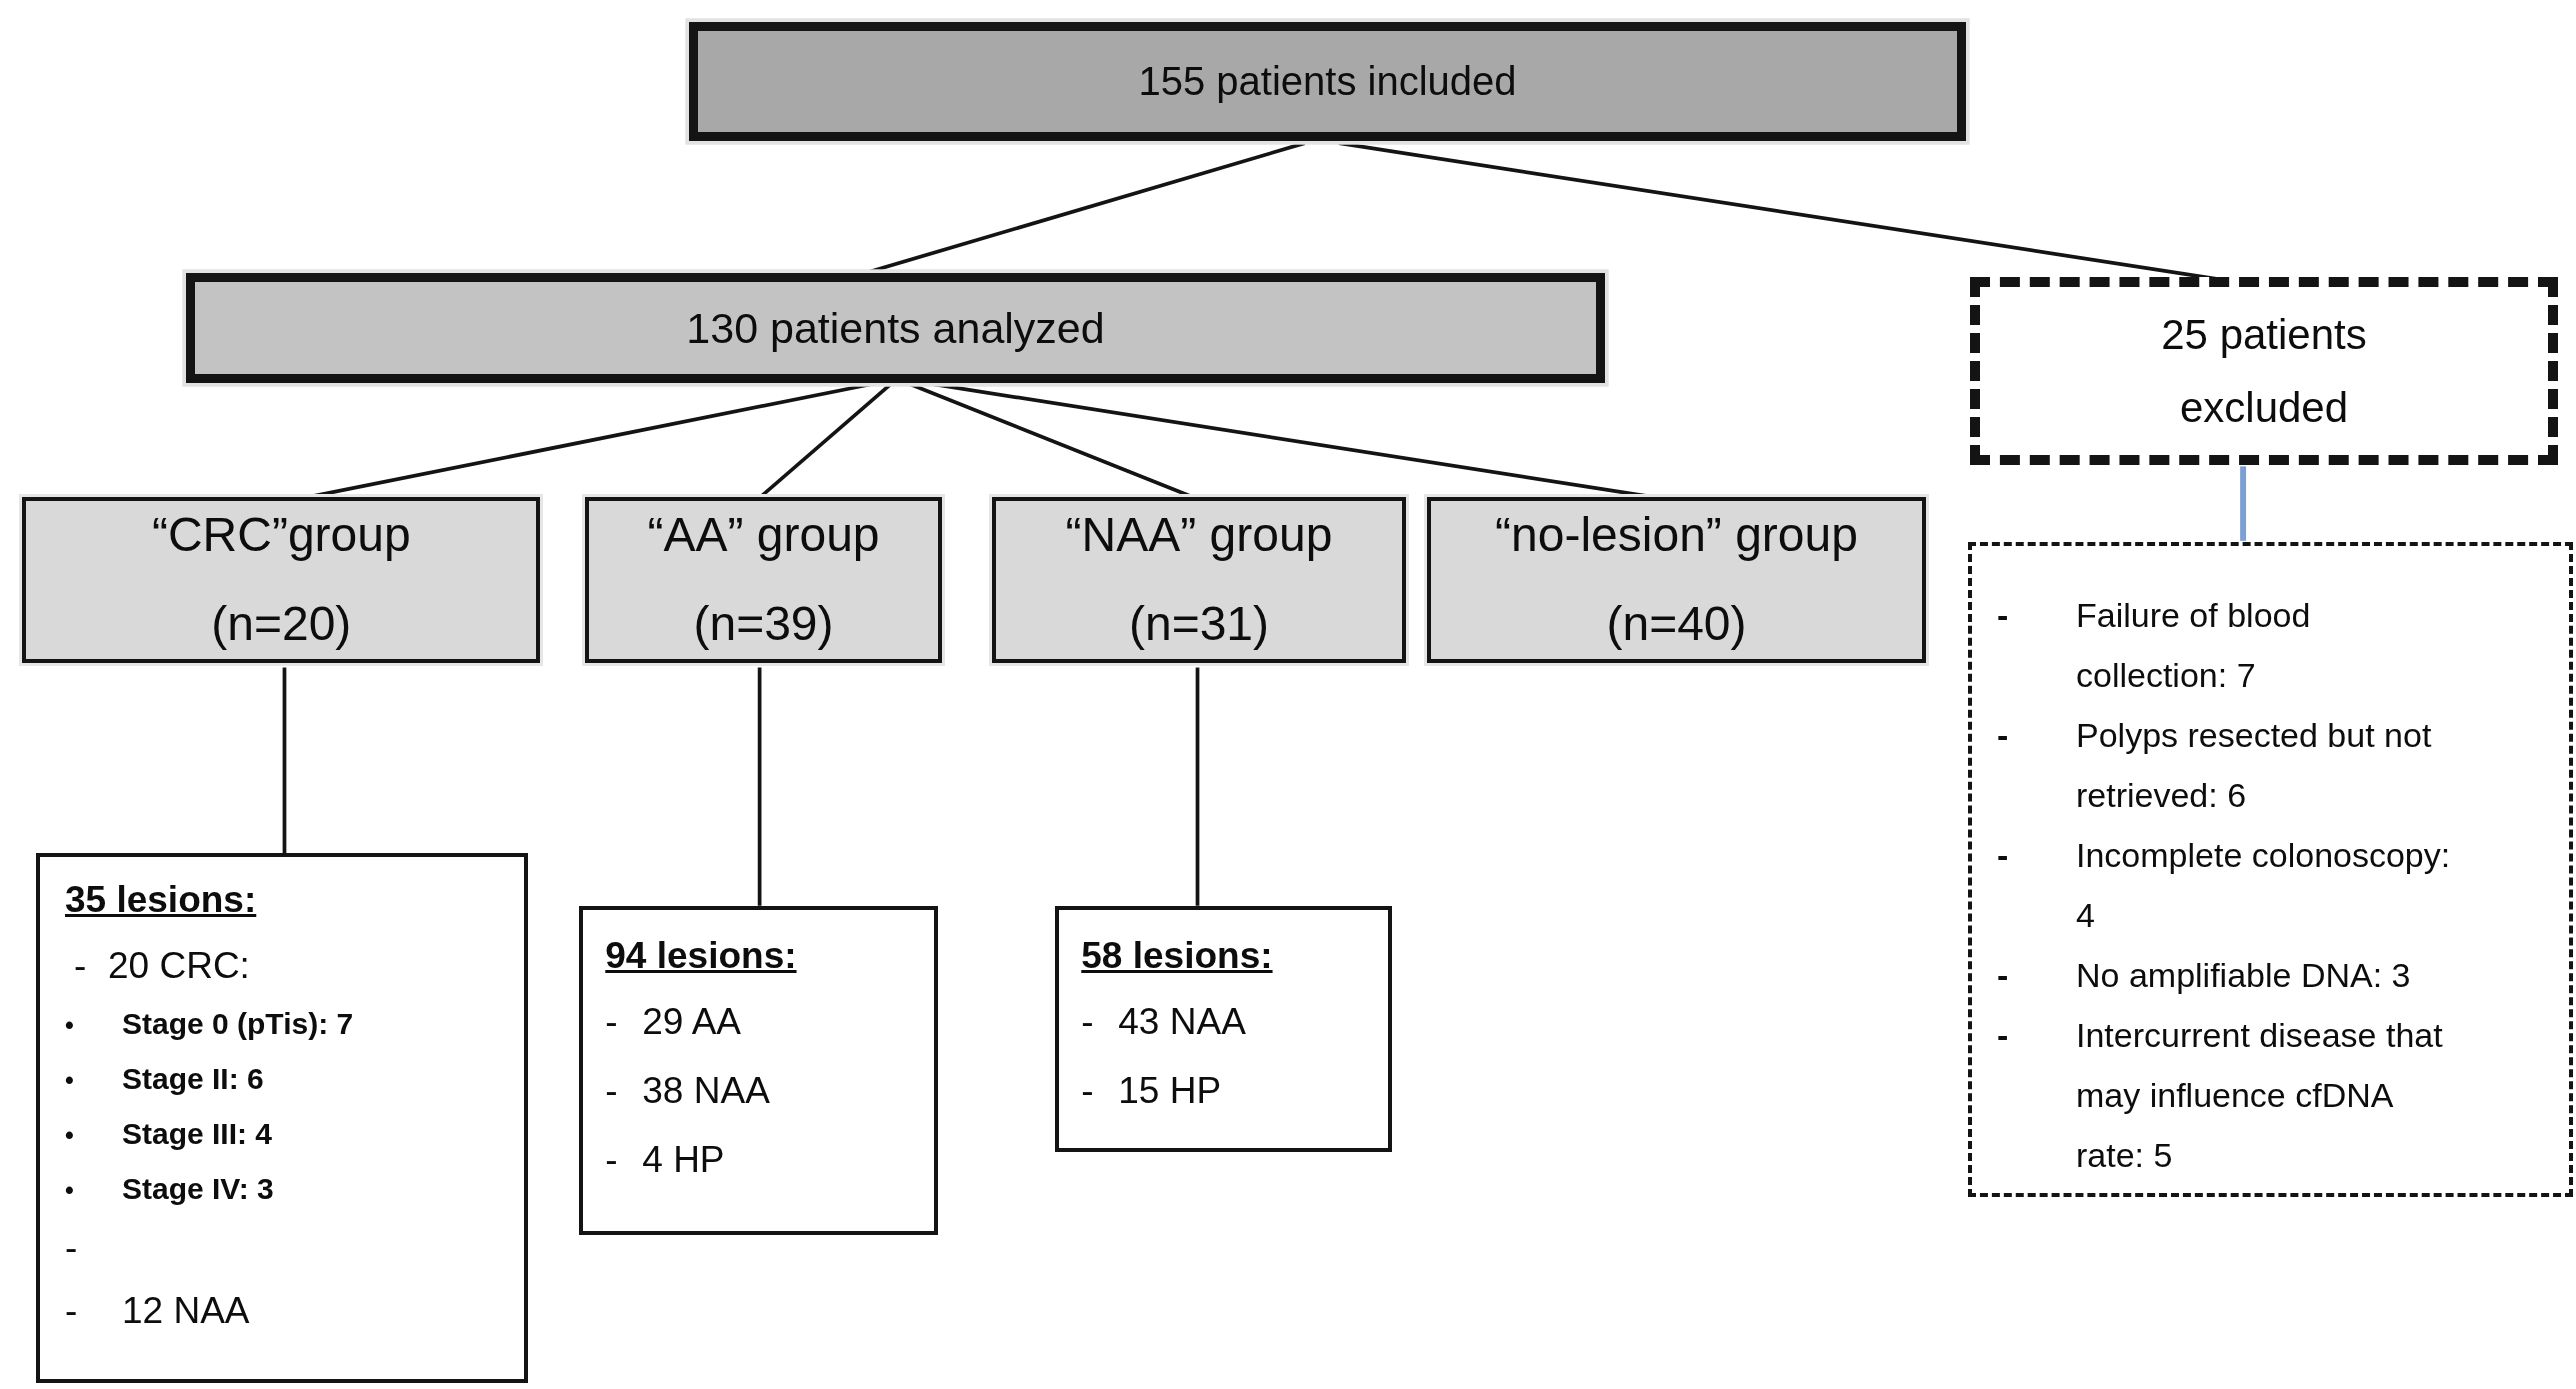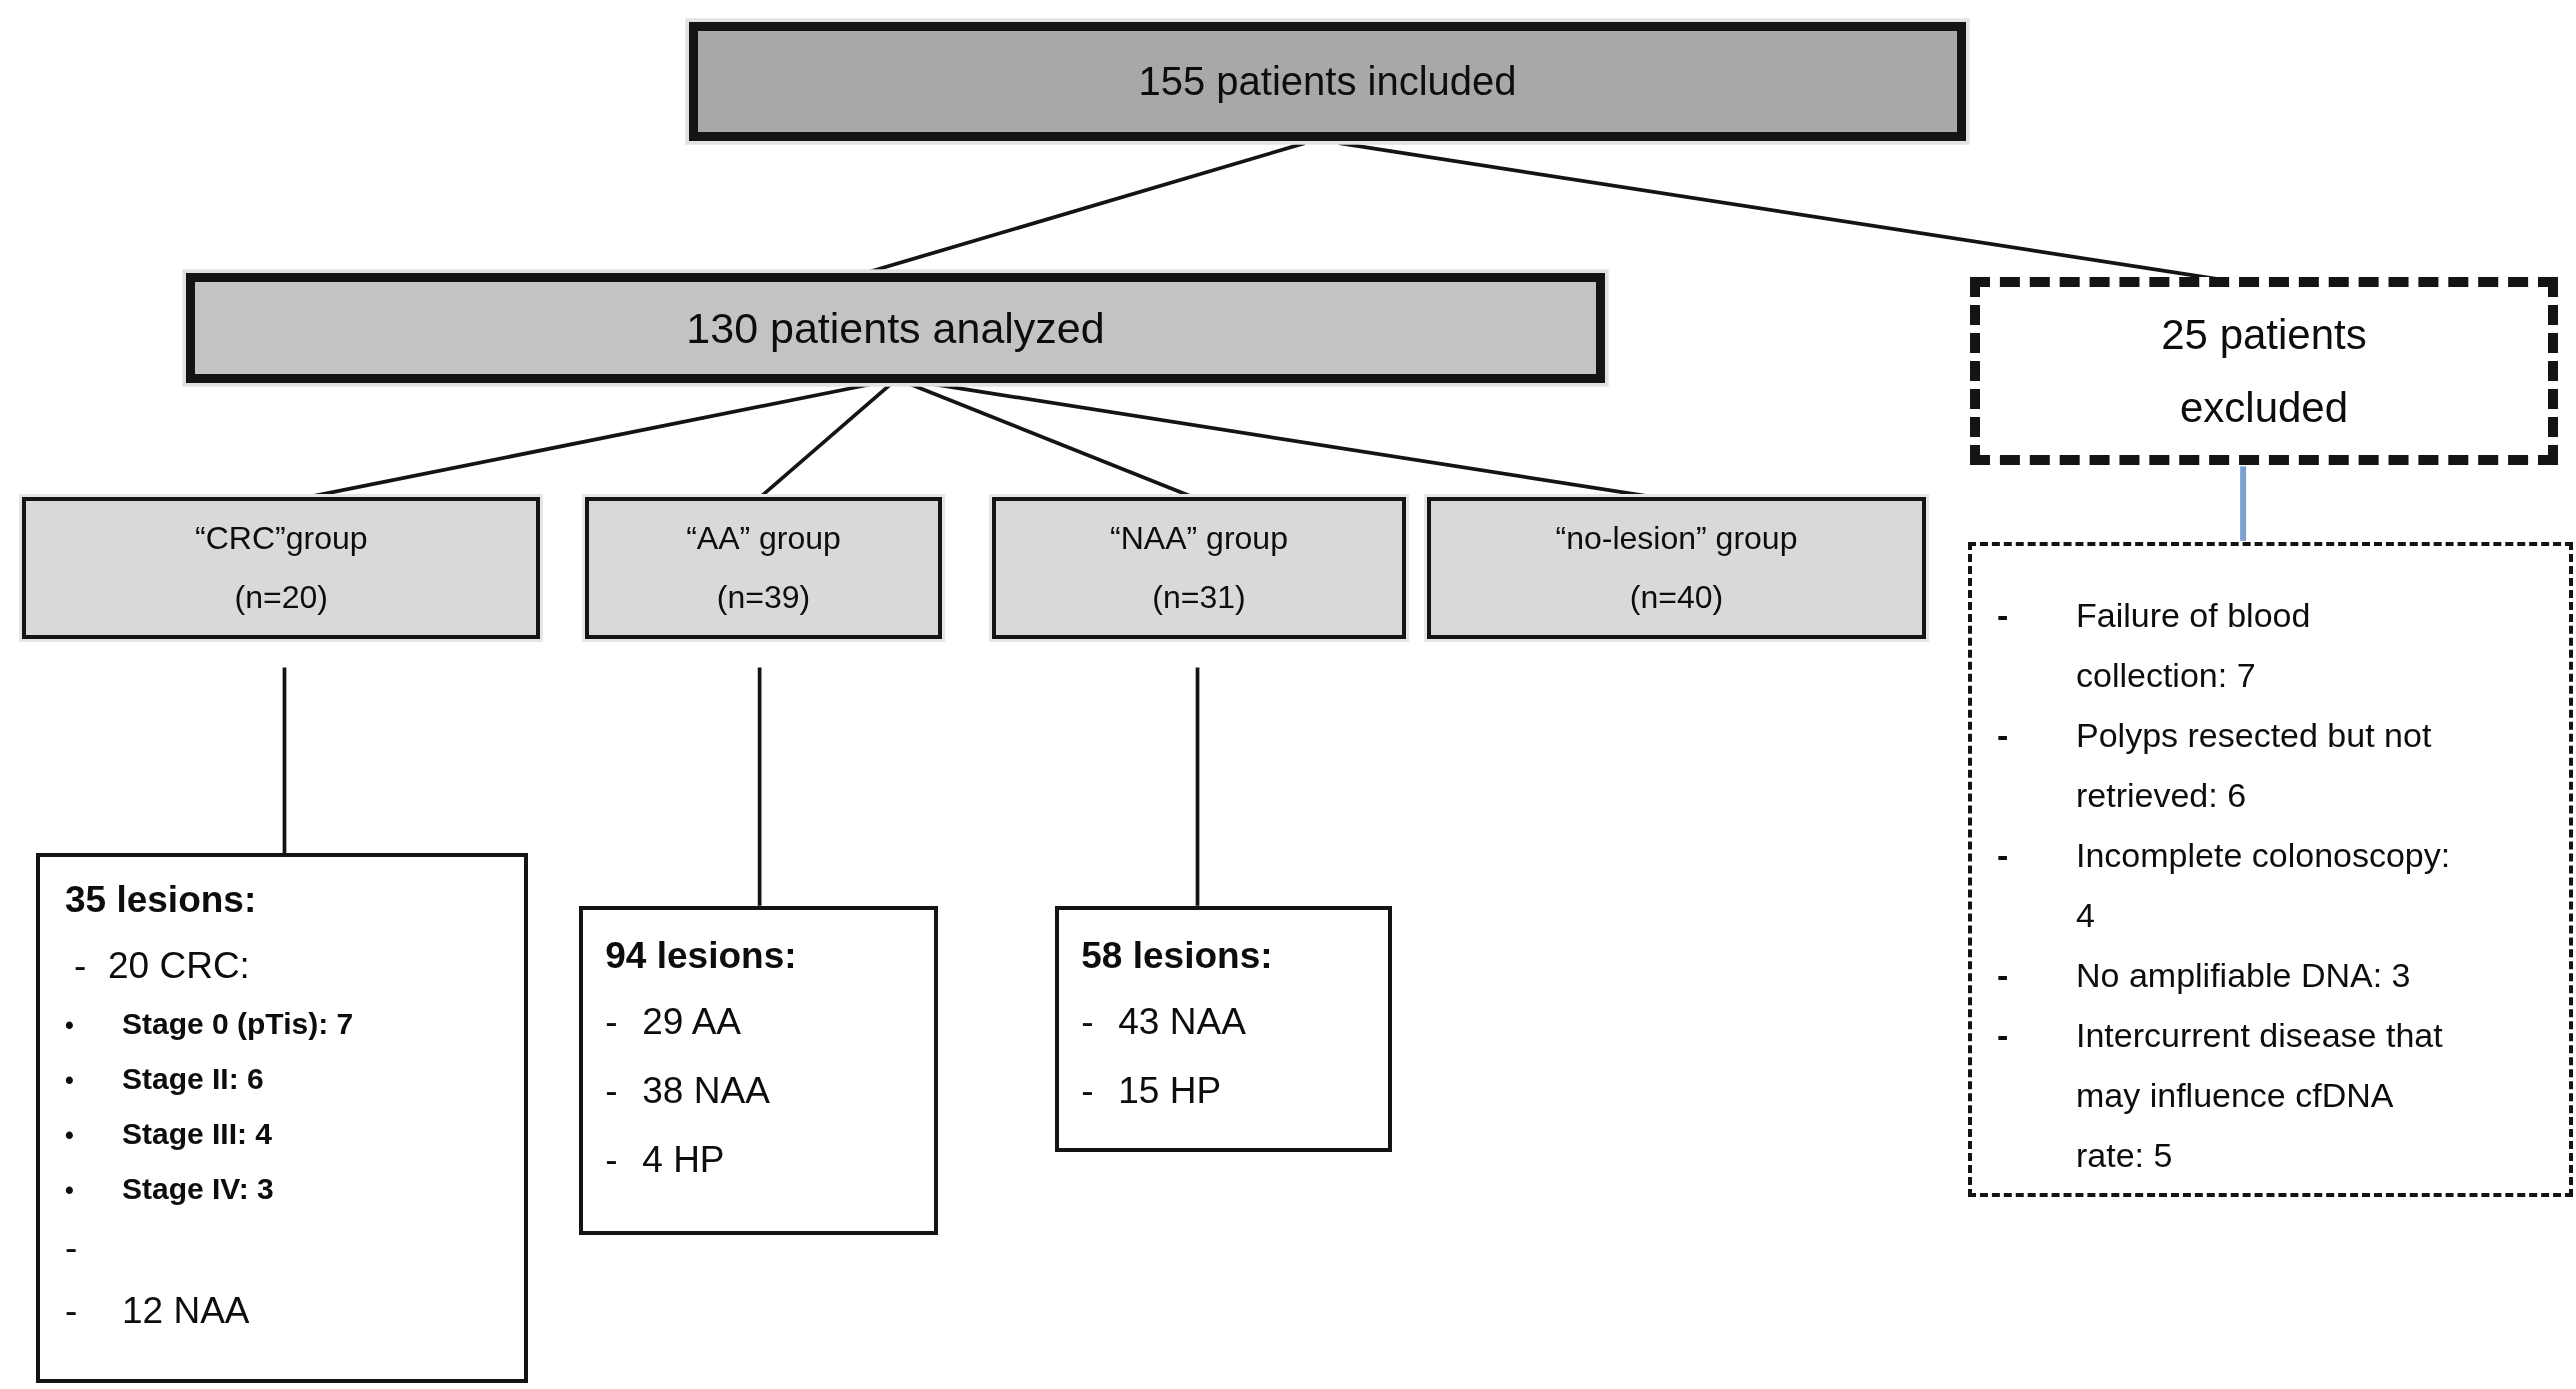--- a/index.html
+++ b/index.html
@@ -25,38 +25,38 @@
     background:var(--analyzed-fill,#c3c3c3);
     border:9px solid #141414;box-shadow:0 0 0 3.7px #e2e2e2;
     font-size:43px;
   }
   .box-25{
     left:1970px;top:277px;width:588px;height:188px;
     background:#ffffff;border:10.4px dashed #141414;
     font-size:42px;line-height:1.75;
   }
   .group-box{
-    top:497px;height:142px;
+    top:497px;height:166px;
     background:var(--group-fill,#d9d9d9);
     border:4.5px solid #141414;box-shadow:0 0 0 3px #e6e6e6;
-    font-size:32px;line-height:1.85;
+    font-size:48px;line-height:1.85;
   }
   .g-crc{left:22.3px;width:518px;}
   .g-aa{left:585px;width:357px;}
   .g-naa{left:992px;width:414px;}
   .g-nl{left:1427px;width:499px;}
 
   .lesion-box{
     background:#ffffff;border:4.5px solid #141414;
     font-size:37px;text-align:left;
   }
   .l-crc{left:36px;top:853px;width:492px;height:530px;padding:22.3px 10.4px 0 25px;}
   .l-aa{left:579px;top:906px;width:359px;height:329px;padding:25px 7.4px 0 22.3px;}
   .l-naa{left:1031px;top:906px;width:337px;height:246px;padding:25px 7.4px 0 22.3px;margin-left:24px;}
-  .lesion-title{font-weight:bold;margin-bottom:24px;}
+  .lesion-title{font-weight:bold;margin-bottom:24px;text-decoration:underline;}
 
   .row{display:flex;align-items:baseline;}
   .row .mk{flex:0 0 auto;}
   .row .tx{flex:1 1 auto;}
 
   .sub-row{font-size:37px;margin:0 0 19.4px 9px;}
   .sub-row .mk{width:34px;}
   .stage-row{font-size:30px;font-weight:600;margin-bottom:21px;}
   .stage-row .mk{width:57px;font-size:25px;}
   .other-row{font-size:37px;margin-bottom:21px;}

